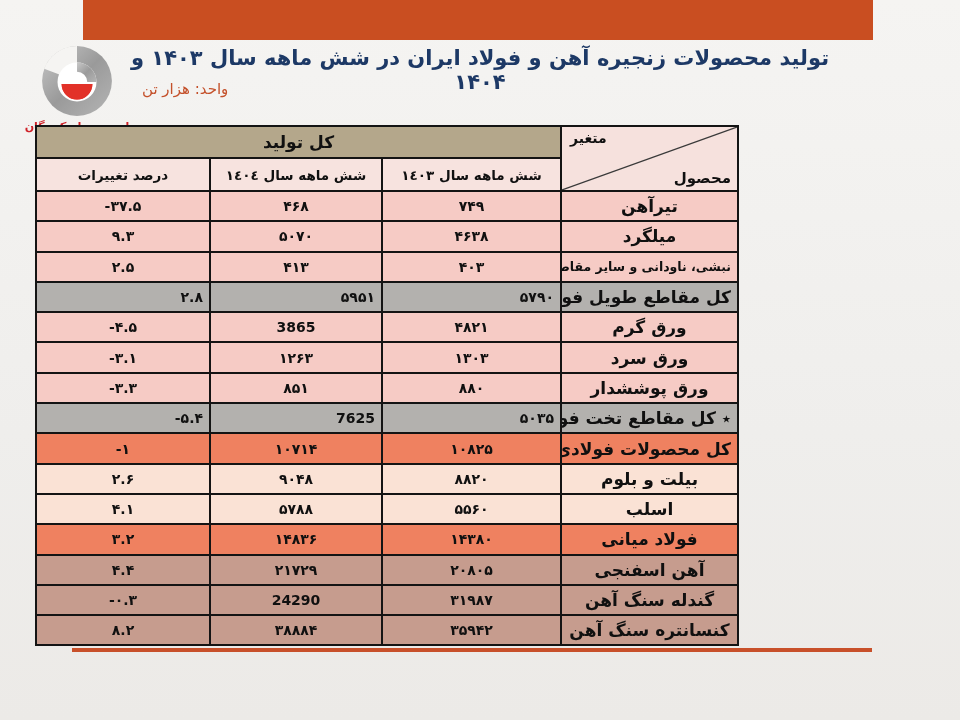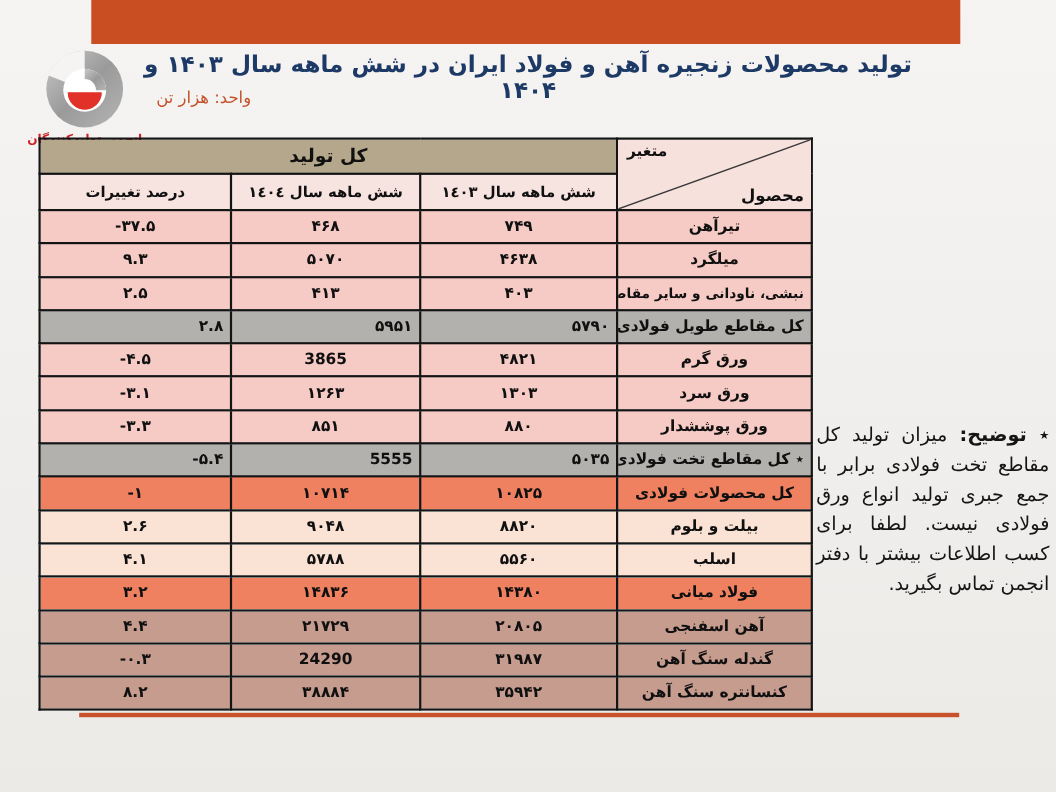--- a/index.html
+++ b/index.html
@@ -29,21 +29,21 @@
   table.main{
     position:absolute;left:35px;top:125px;border-collapse:collapse;direction:rtl;
     table-layout:fixed;width:702px;
   }
   table.main td,table.main th{
     border:2px solid #141414;padding:0 6px;font-weight:bold;color:#101010;
     overflow:hidden;white-space:nowrap;
   }
   th.band{background:#b4a78b;height:30px;font-size:17px;text-align:center;}
   th.sub{background:#f7e3df;height:31px;font-size:13.5px;text-align:center;}
-  td.product{background:inherit;font-size:14px;text-align:center;}
+  td.product{background:inherit;font-size:17px;text-align:center;}
   td.num{font-size:14px;text-align:center;}
   tr.data{height:30.3px;}
   tr.pink td{background:#f6cbc5;}
   tr.gray td{background:#b3b1ae;text-align:right;}
   tr.orange td{background:#ef8160;}
   tr.peach td{background:#fae2d5;}
   tr.dusty td{background:#c69c8e;}
   
   td.corner{background:#f6e1dd;position:relative;padding:0;}
   td.corner .diag{position:absolute;inset:0;width:100%;height:100%;}
@@ -153,21 +153,21 @@
     </tr>
     <tr class="data pink">
       <td class="product">ورق پوششدار</td>
       <td class="num">۸۸۰</td>
       <td class="num">۸۵۱</td>
       <td class="num"><span class="ltr">-۳.۳</span></td>
     </tr>
     <tr class="data gray">
       <td class="product">٭ کل مقاطع تخت فولادی</td>
       <td class="num">۵۰۳۵</td>
-      <td class="num">5555</td>
+      <td class="num">7625</td>
       <td class="num"><span class="ltr">-۵.۴</span></td>
     </tr>
     <tr class="data orange">
       <td class="product">کل محصولات فولادی</td>
       <td class="num">۱۰۸۲۵</td>
       <td class="num">۱۰۷۱۴</td>
       <td class="num"><span class="ltr">-۱</span></td>
     </tr>
     <tr class="data peach">
       <td class="product">بیلت و بلوم</td>
@@ -203,15 +203,14 @@
       <td class="product">کنسانتره سنگ آهن</td>
       <td class="num">۳۵۹۴۲</td>
       <td class="num">۳۸۸۸۴</td>
       <td class="num"><span class="ltr">۸.۲</span></td>
     </tr>
   </tbody>
     </table>
 
   <div class="bottom-line"></div>
 
-  <div class="note"><span>٭ </span><b>توضیح:</b><span> میزان تولید کل مقاطع تخت فولادی برابر با جمع جبری تولید انواع ورق فولادی نیست. لطفا برای کسب اطلاعات بیشتر با دفتر انجمن تماس بگیرید.</span></div>
 
 </div>
 
 </body></html>

